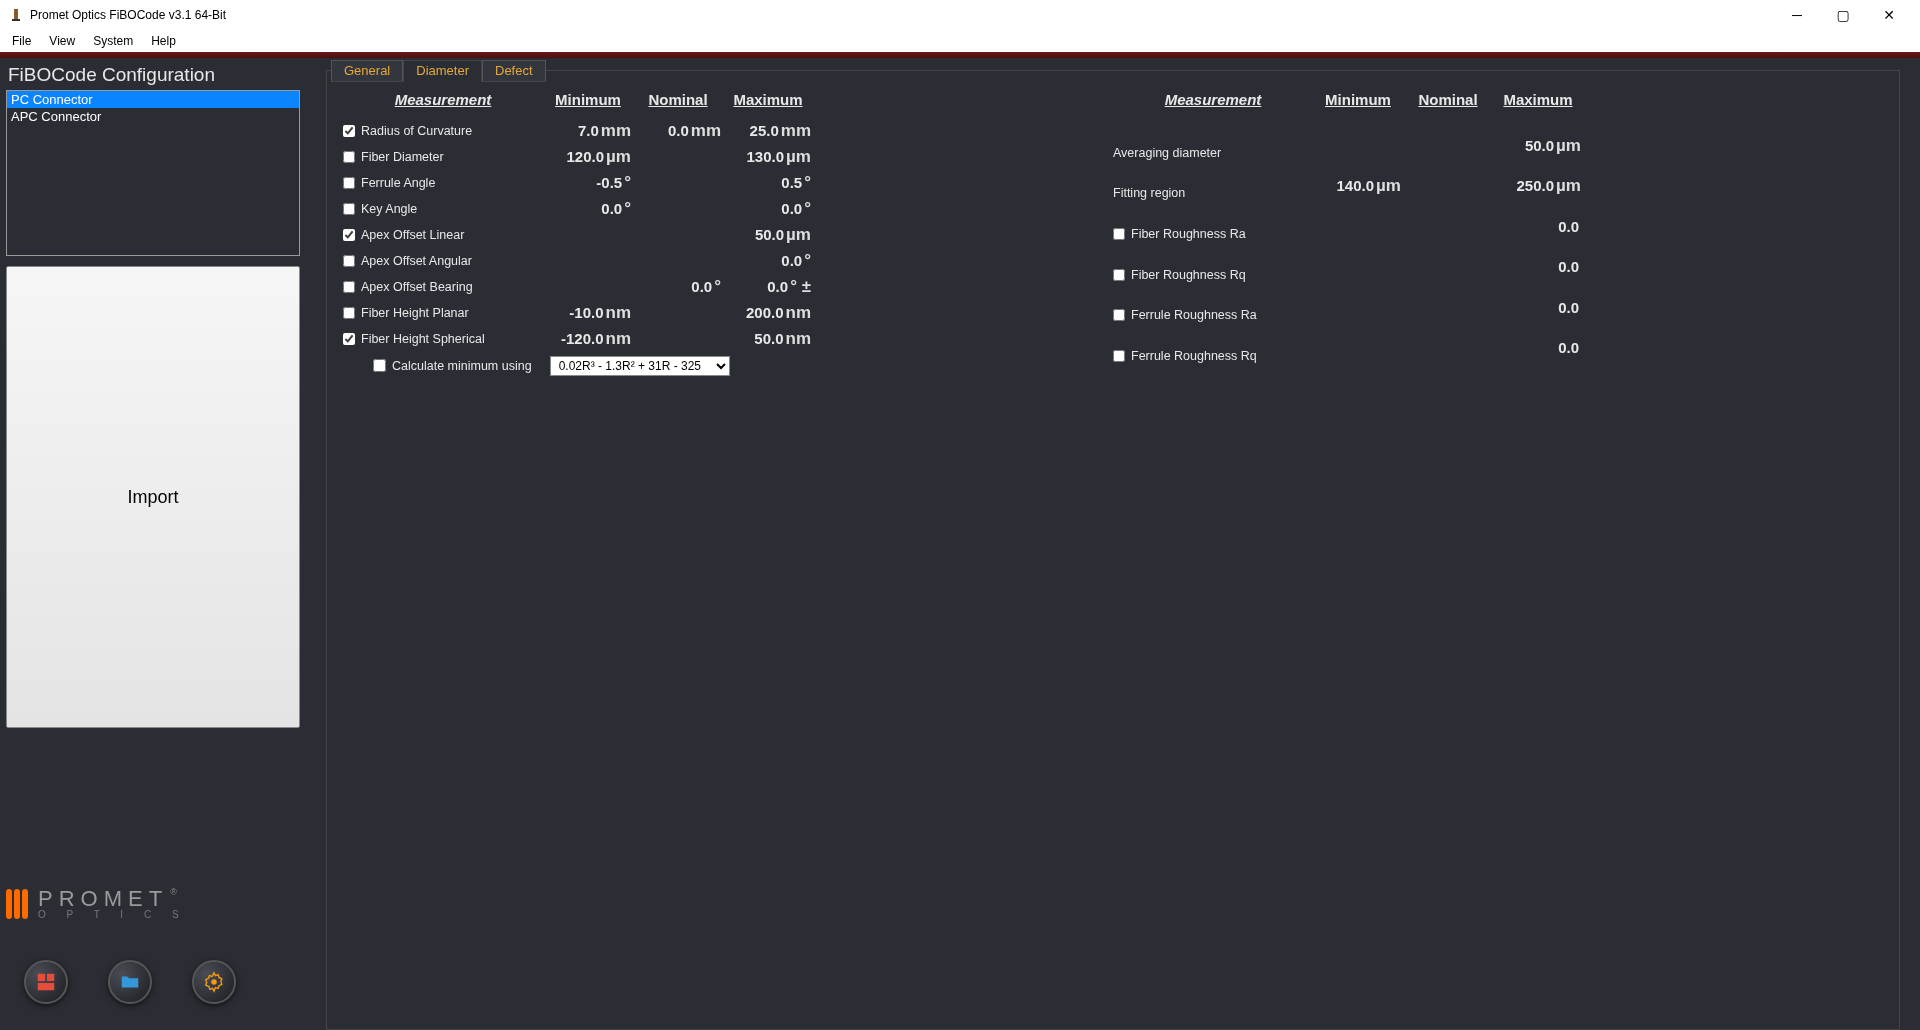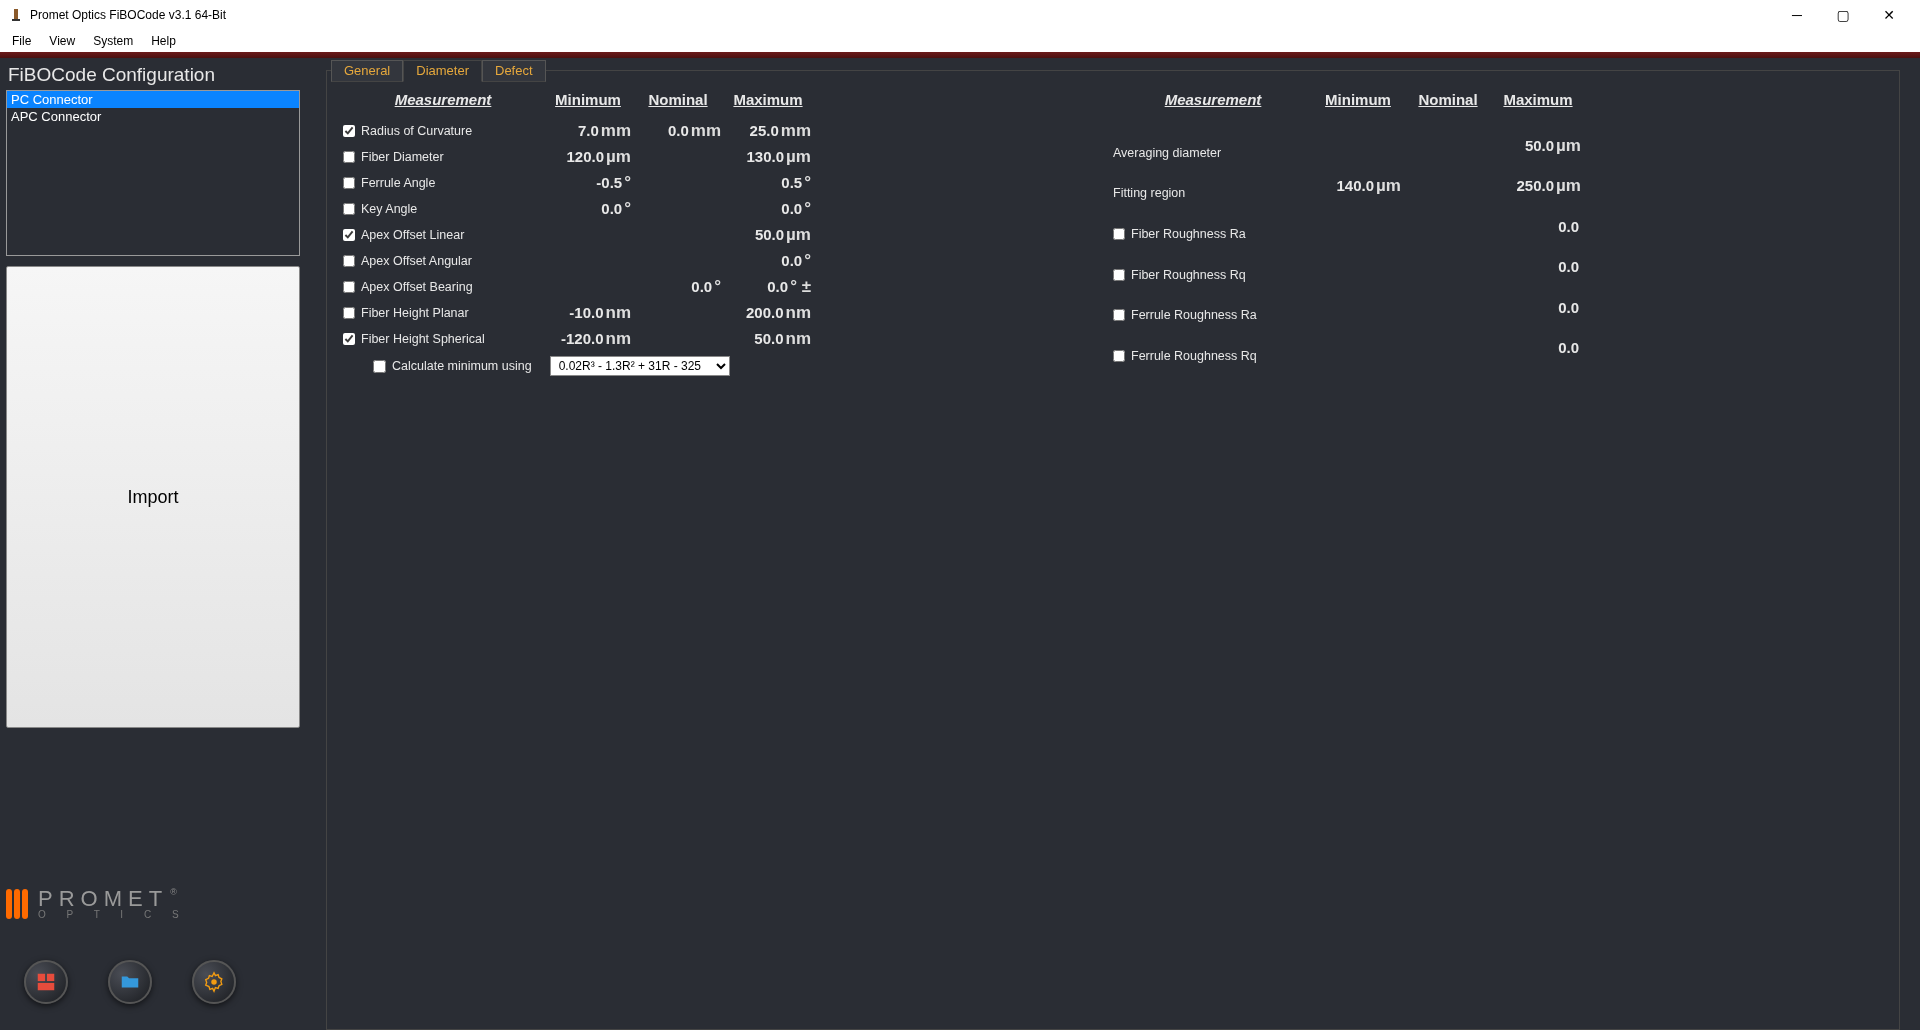--- a/index.html
+++ b/index.html
@@ -209,21 +209,21 @@
             <div class="val"></div>
             <div class="val"><span class="n">200.0</span><span class="u">nm</span></div>
             <div class="mlabel">
               <input type="checkbox" checked="" style="">
               <span>Fiber Height Spherical</span>
             </div>
             <div class="val"><span class="n">-120.0</span><span class="u">nm</span></div>
             <div class="val"></div>
             <div class="val"><span class="n">50.0</span><span class="u">nm</span></div>
             <div class="calc-row">
-              <span style="display: flex; align-items: flex-end; gap: 6px;">
+              <span style="display: flex; align-items: flex-start; gap: 6px;">
                 <input type="checkbox" style="">
                 <span>Calculate minimum using</span>
               </span>
               <select><option>0.02R³ - 1.3R² + 31R - 325</option></select>
             </div>
           </div>
 
         <div class="grid right" id="right-grid">
           <div class="hdr left">Measurement</div>
           <div class="hdr">Minimum</div>

